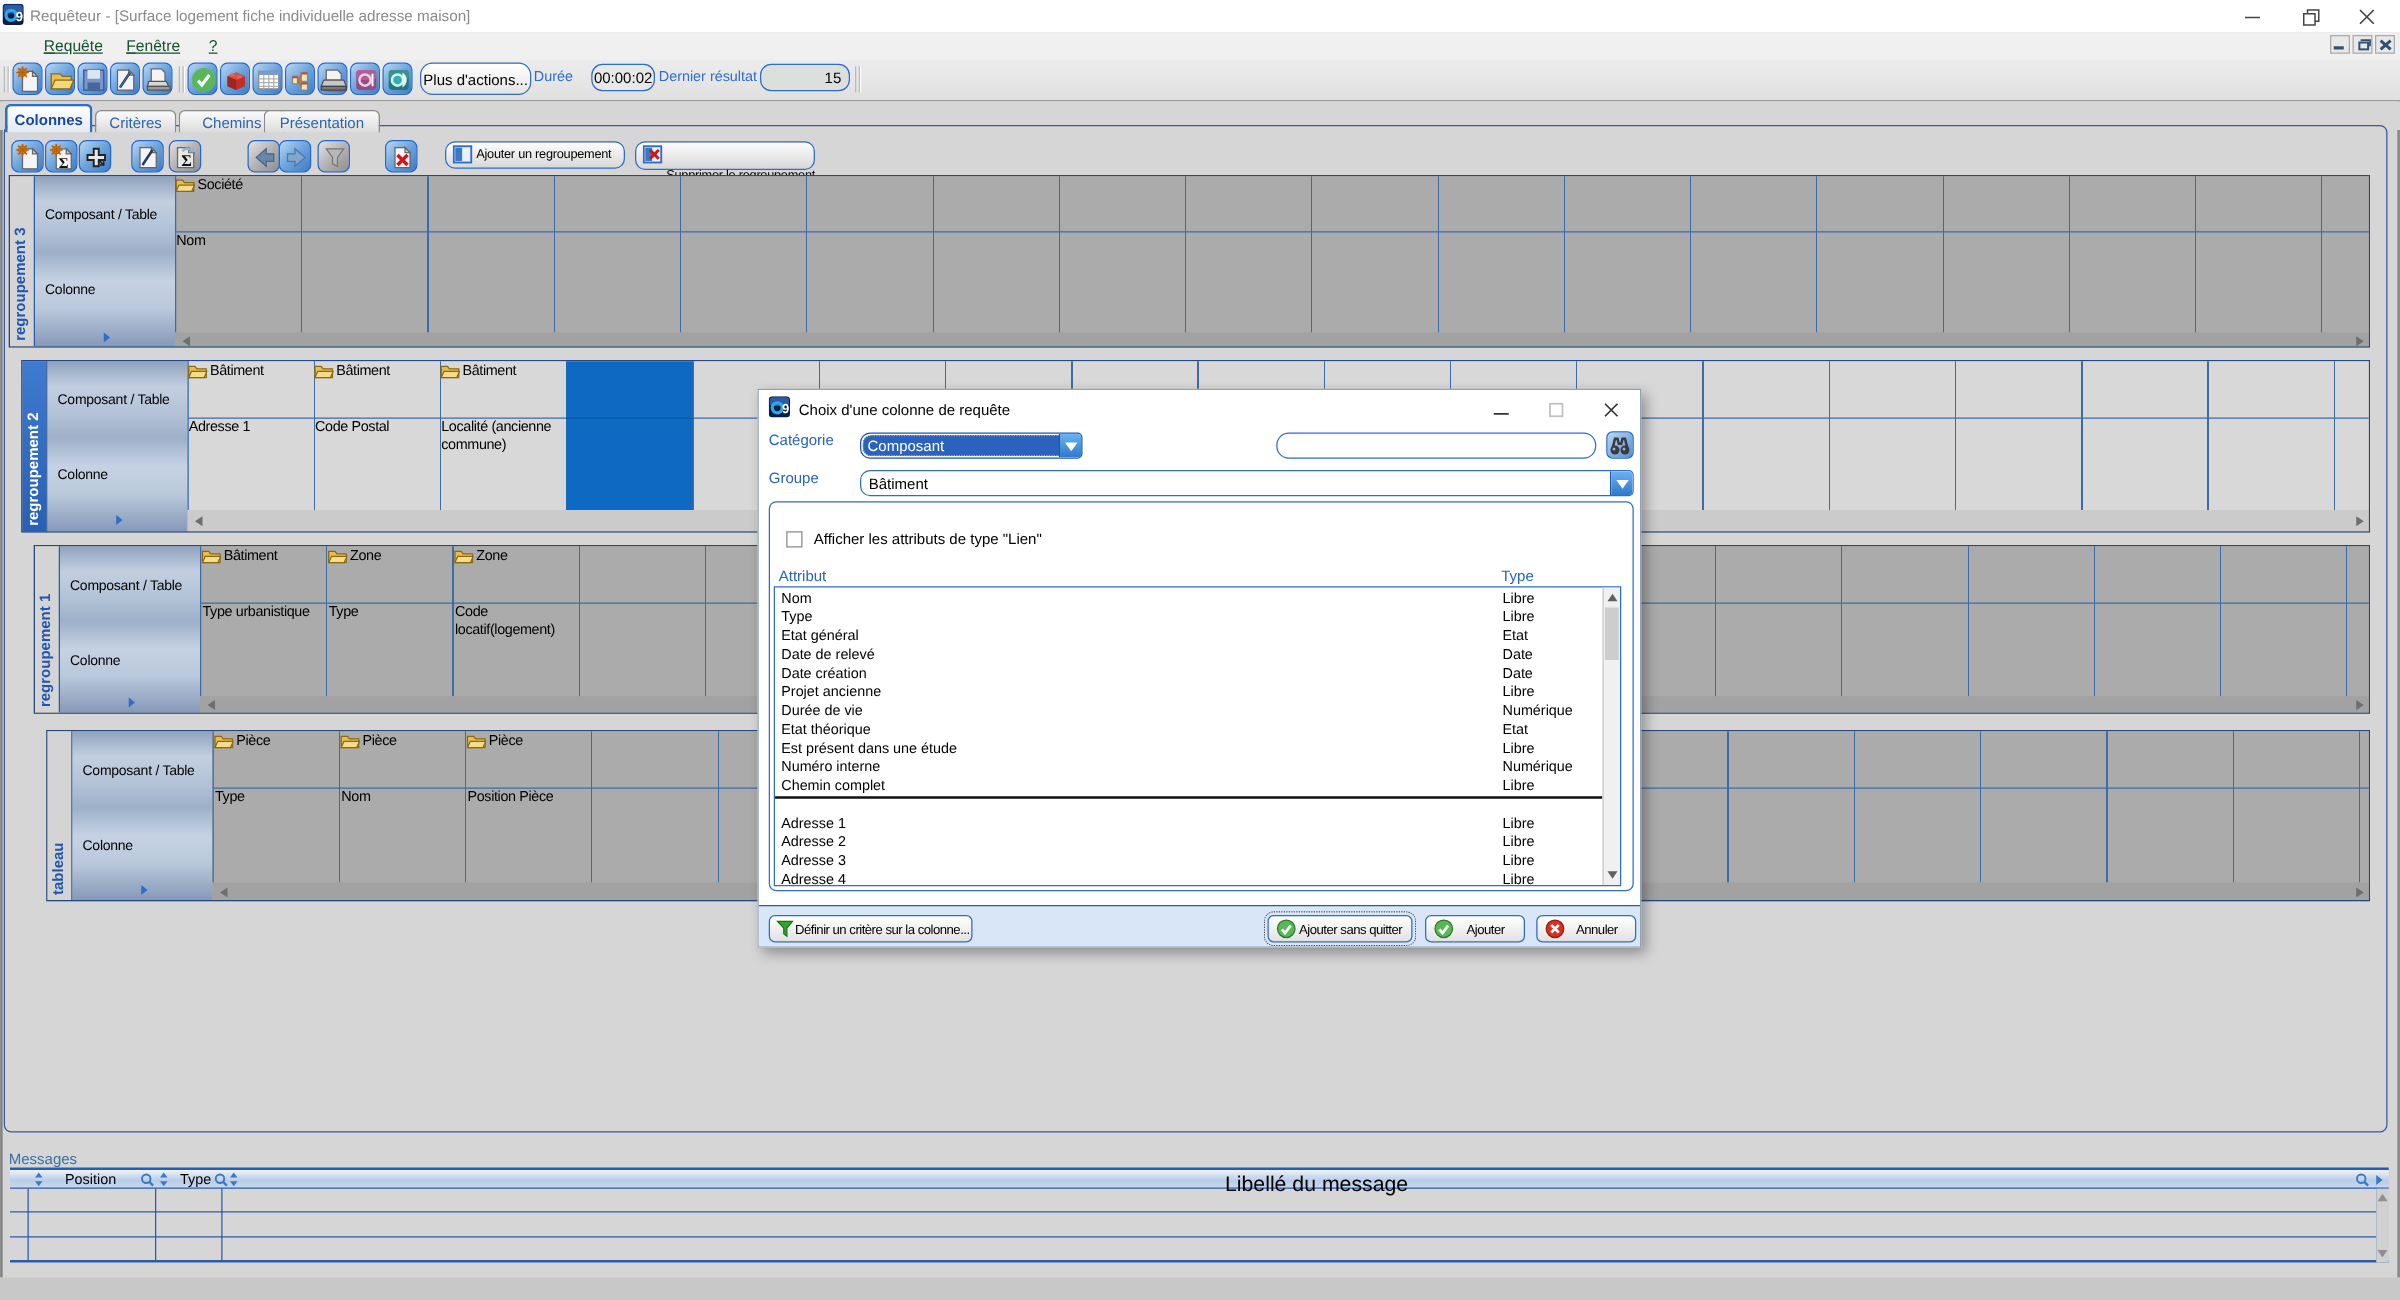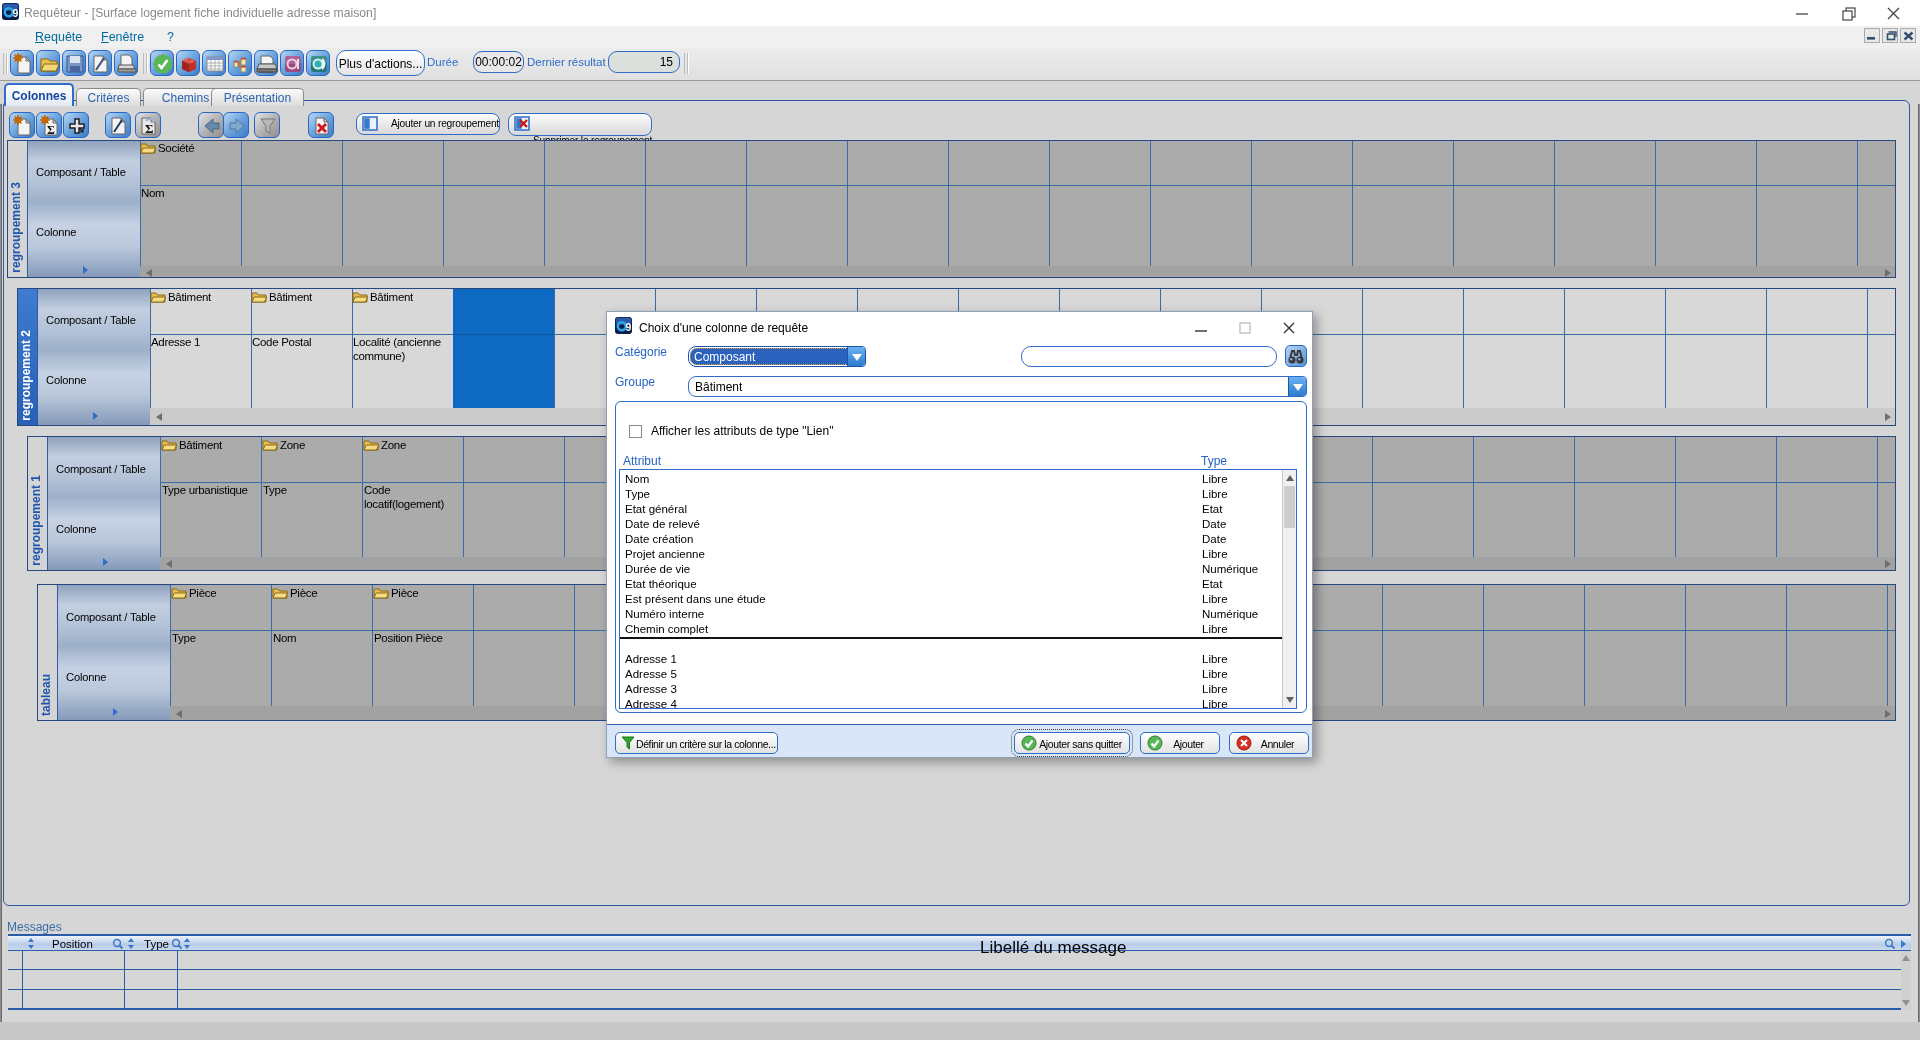--- a/index.html
+++ b/index.html
@@ -2,21 +2,21 @@
 <html><head><meta charset="utf-8">
 <style>
 html,body{margin:0;padding:0;width:1920px;height:1040px;overflow:hidden;
  font-family:"Liberation Sans",sans-serif;background:#d6d6d6;position:relative;}
 *{box-sizing:border-box;}
 .abs{position:absolute;}
 
 #titlebar{left:0;top:0;width:1920px;height:26px;background:#fff;}
 #title-text{left:24px;top:6px;font-size:12.2px;color:#8a8a8a;}
 #menubar{left:0;top:26px;width:1920px;height:22px;background:#f0f0f0;}
-.menu-item{top:30px;font-size:12.5px;color:#0369a1;}
+.menu-item{top:30px;font-size:12.5px;color:#14532d;text-decoration:underline;}
 .menu-item u{text-decoration:underline;}
 #toolbar{left:0;top:48px;width:1920px;height:33px;background:linear-gradient(#ececec,#e0e0e0);border-bottom:1px solid #9a9a9a;}
 .grip{width:5px;height:21px;border-left:1px solid #bbb;border-right:1px solid #fff;}
 .grip:before{content:"";position:absolute;left:2px;width:1px;height:21px;background:#bbb;}
 .tbtn{top:50px;width:24px;height:26px;border-radius:6px;border:1px solid #2668c8;
  background:linear-gradient(135deg,#b8d7f3 0%,#6ba3dd 50%,#3f7cc8 100%);}
 .tbtn svg{position:absolute;left:1px;top:2px;}
 .tbtn2{top:112px;width:26px;height:26px;border-radius:6px;border:1px solid #2668c8;
  background:linear-gradient(135deg,#b8d7f3 0%,#6ba3dd 50%,#3f7cc8 100%);}
 .tbtn2 svg{position:absolute;left:2px;top:2px;}
@@ -24,21 +24,21 @@
 .roundfield{border:1px solid #2e6dc8;border-radius:9px;background:#fff;font-size:12px;color:#000;}
 .bluelabel{color:#2e6dc8;font-size:11.5px;}
 
 #tabbar{left:0;top:81px;width:1920px;height:23px;background:#d6d6d6;}
 .tab{top:88px;height:18px;border:1px solid #8a8a8a;border-bottom:none;border-radius:5px 5px 0 0;
  background:linear-gradient(#fbfbfb,#dcdcdc);color:#2b65b0;font-size:12px;text-align:center;padding-top:2px;z-index:2;}
 .tab.active{top:83px;border:2px solid #2e6dc8;border-bottom:none;background:linear-gradient(#ffffff,#e3e9f3);color:#17479e;font-weight:bold;z-index:3;height:23px;padding-top:4px;}
 #tabpage{left:3px;top:100px;width:1907px;height:806px;border:1px solid #35599e;border-radius:6px;background:#d6d6d6;}
 
 .big-btn{border:1px solid #2e6dc8;border-radius:8px;background:linear-gradient(#fdfdfd,#d8d8d8);
- font-size:10.2px;color:#000;text-align:right;padding-left:24px;white-space:nowrap;letter-spacing:-0.2px;}
+ font-size:10.2px;color:#000;text-align:left;padding-left:24px;white-space:nowrap;letter-spacing:-0.2px;}
 
 .grp{position:absolute;border:1px solid #27477f;background:#ababab;}
 .grp .strip{position:absolute;left:0;top:0;width:20px;height:100%;
  background:#d4d4d4;border-right:1px solid #2b5ca8;}
 .grp .strip span{position:absolute;left:1px;bottom:4px;writing-mode:vertical-rl;transform:rotate(180deg);
  font-size:12px;font-weight:bold;color:#1e56b0;white-space:nowrap;}
 .grp.sel .strip{background:linear-gradient(180deg,#3f7bd0,#2760b4);}
 .grp.sel .strip span{color:#fff;}
 .ghead{position:absolute;left:20px;top:0;width:112px;height:100%;
  background:linear-gradient(180deg,#8fa2bd 0%,#c3cfe0 15%,#b4c3d8 30%,#9db0c9 45%,#c6d2e4 62%,#bac8db 78%,#8599b9 100%);}
@@ -556,21 +556,21 @@
       <div class="lt" style="top:108px">Etat</div>
   <div class="li" style="top:123px">Est présent dans une étude</div>
       <div class="lt" style="top:123px">Libre</div>
   <div class="li" style="top:138px">Numéro interne</div>
       <div class="lt" style="top:138px">Numérique</div>
   <div class="li" style="top:153px">Chemin complet</div>
       <div class="lt" style="top:153px">Libre</div>
   <div style="position:absolute;left:0;top:167px;width:662px;height:2px;background:#111"></div>
   <div class="li" style="top:183px">Adresse 1</div>
       <div class="lt" style="top:183px">Libre</div>
-  <div class="li" style="top:198px">Adresse 5</div>
+  <div class="li" style="top:198px">Adresse 2</div>
       <div class="lt" style="top:198px">Libre</div>
   <div class="li" style="top:213px">Adresse 3</div>
       <div class="lt" style="top:213px">Libre</div>
   <div class="li" style="top:228px">Adresse 4</div>
       <div class="lt" style="top:228px">Libre</div>
 
   <div style="position:absolute;right:0;top:0;width:14px;height:100%;background:#f0f0f0;border-left:1px solid #c8c8c8">
    <div style="position:absolute;left:3px;top:5px;width:0;height:0;border-bottom:6px solid #606060;border-left:4px solid transparent;border-right:4px solid transparent"></div>
    <div style="position:absolute;left:1px;top:16px;width:11px;height:42px;background:#cdcdcd"></div>
    <div style="position:absolute;left:3px;bottom:5px;width:0;height:0;border-top:6px solid #606060;border-left:4px solid transparent;border-right:4px solid transparent"></div>

